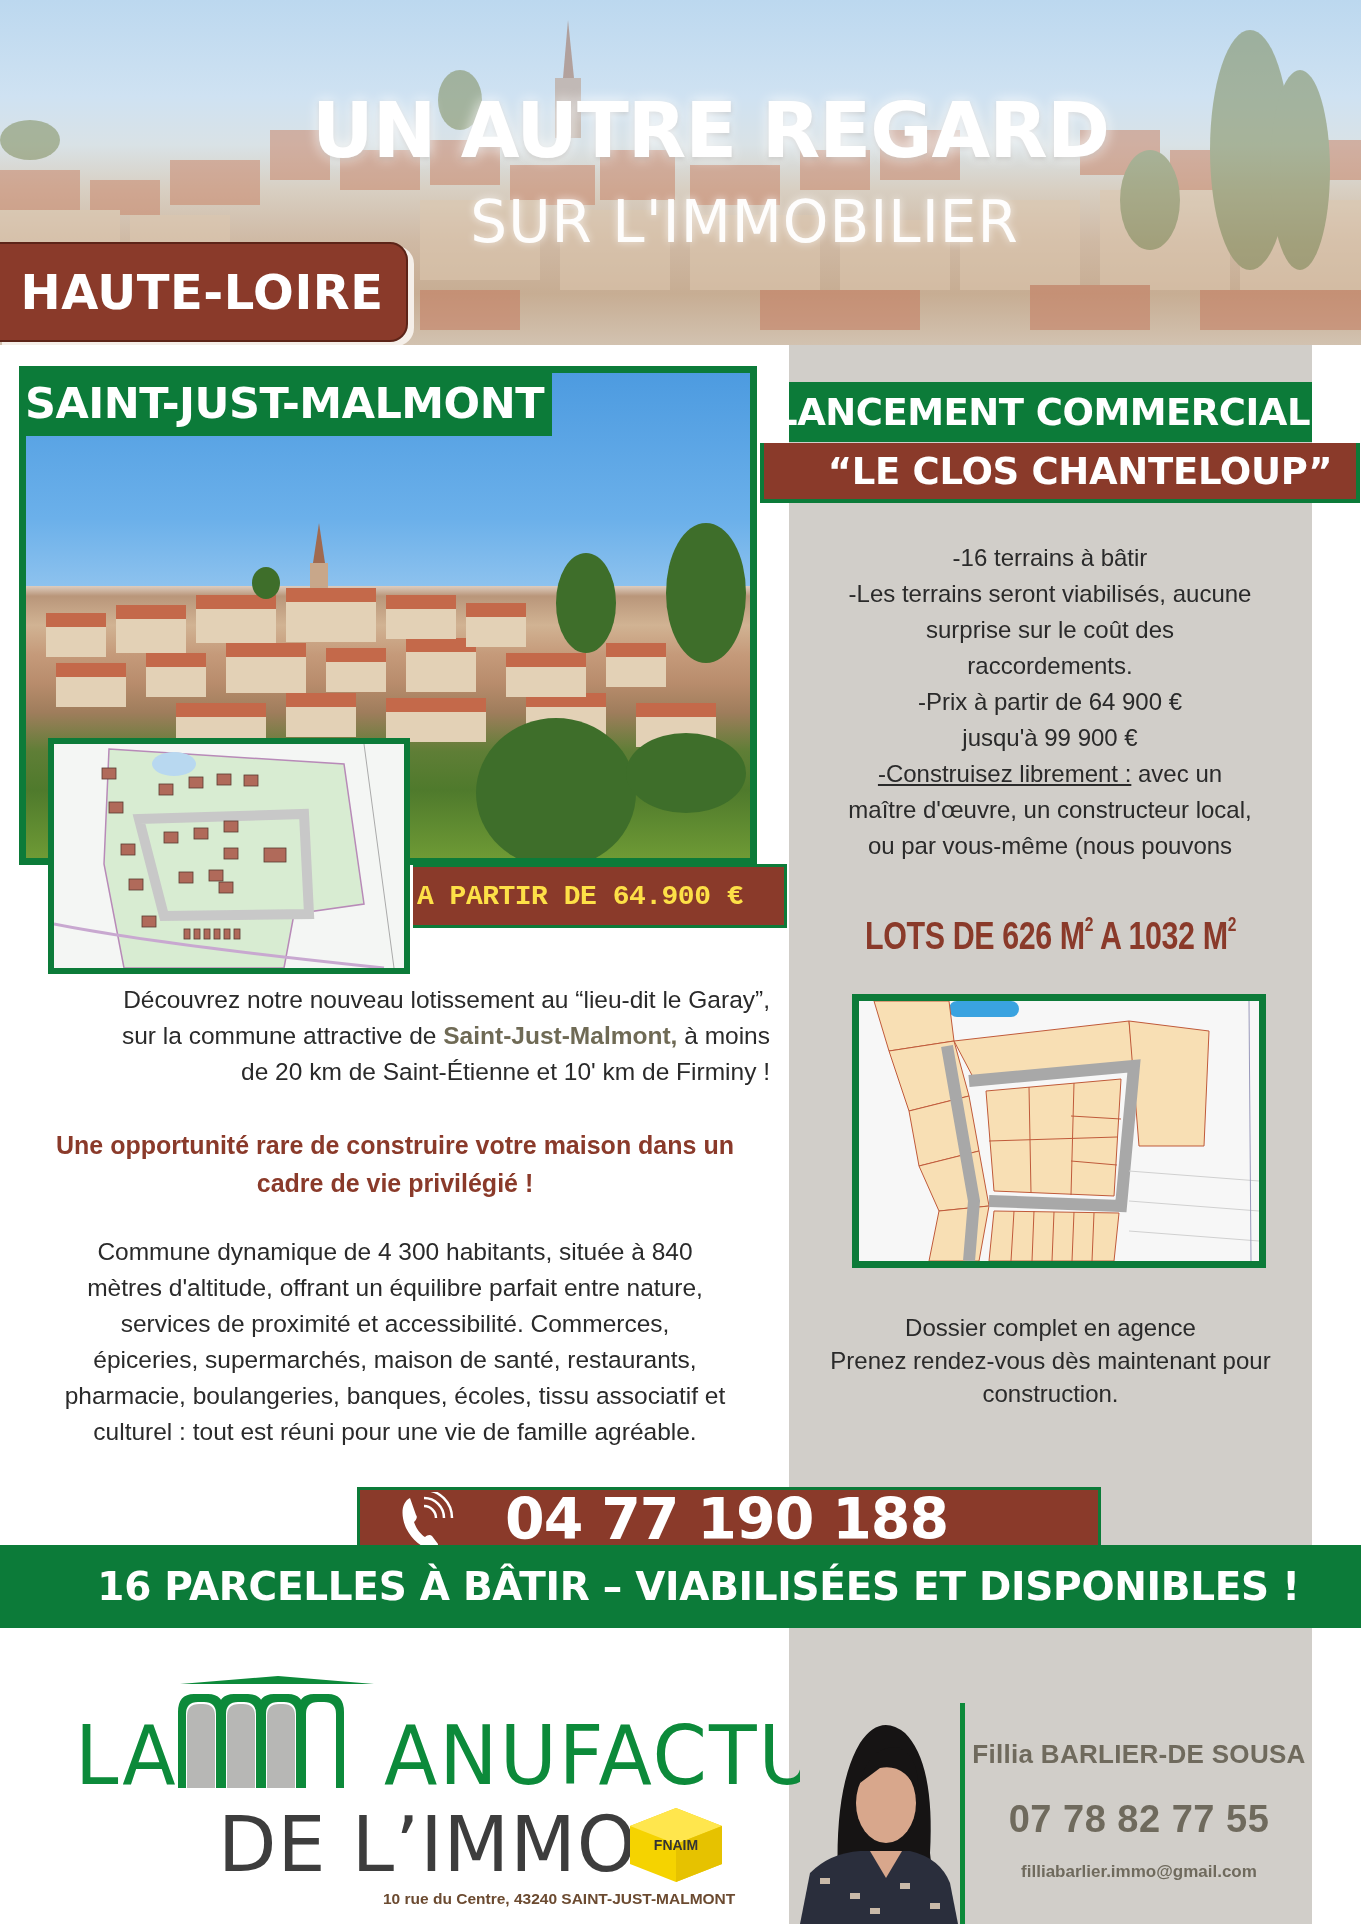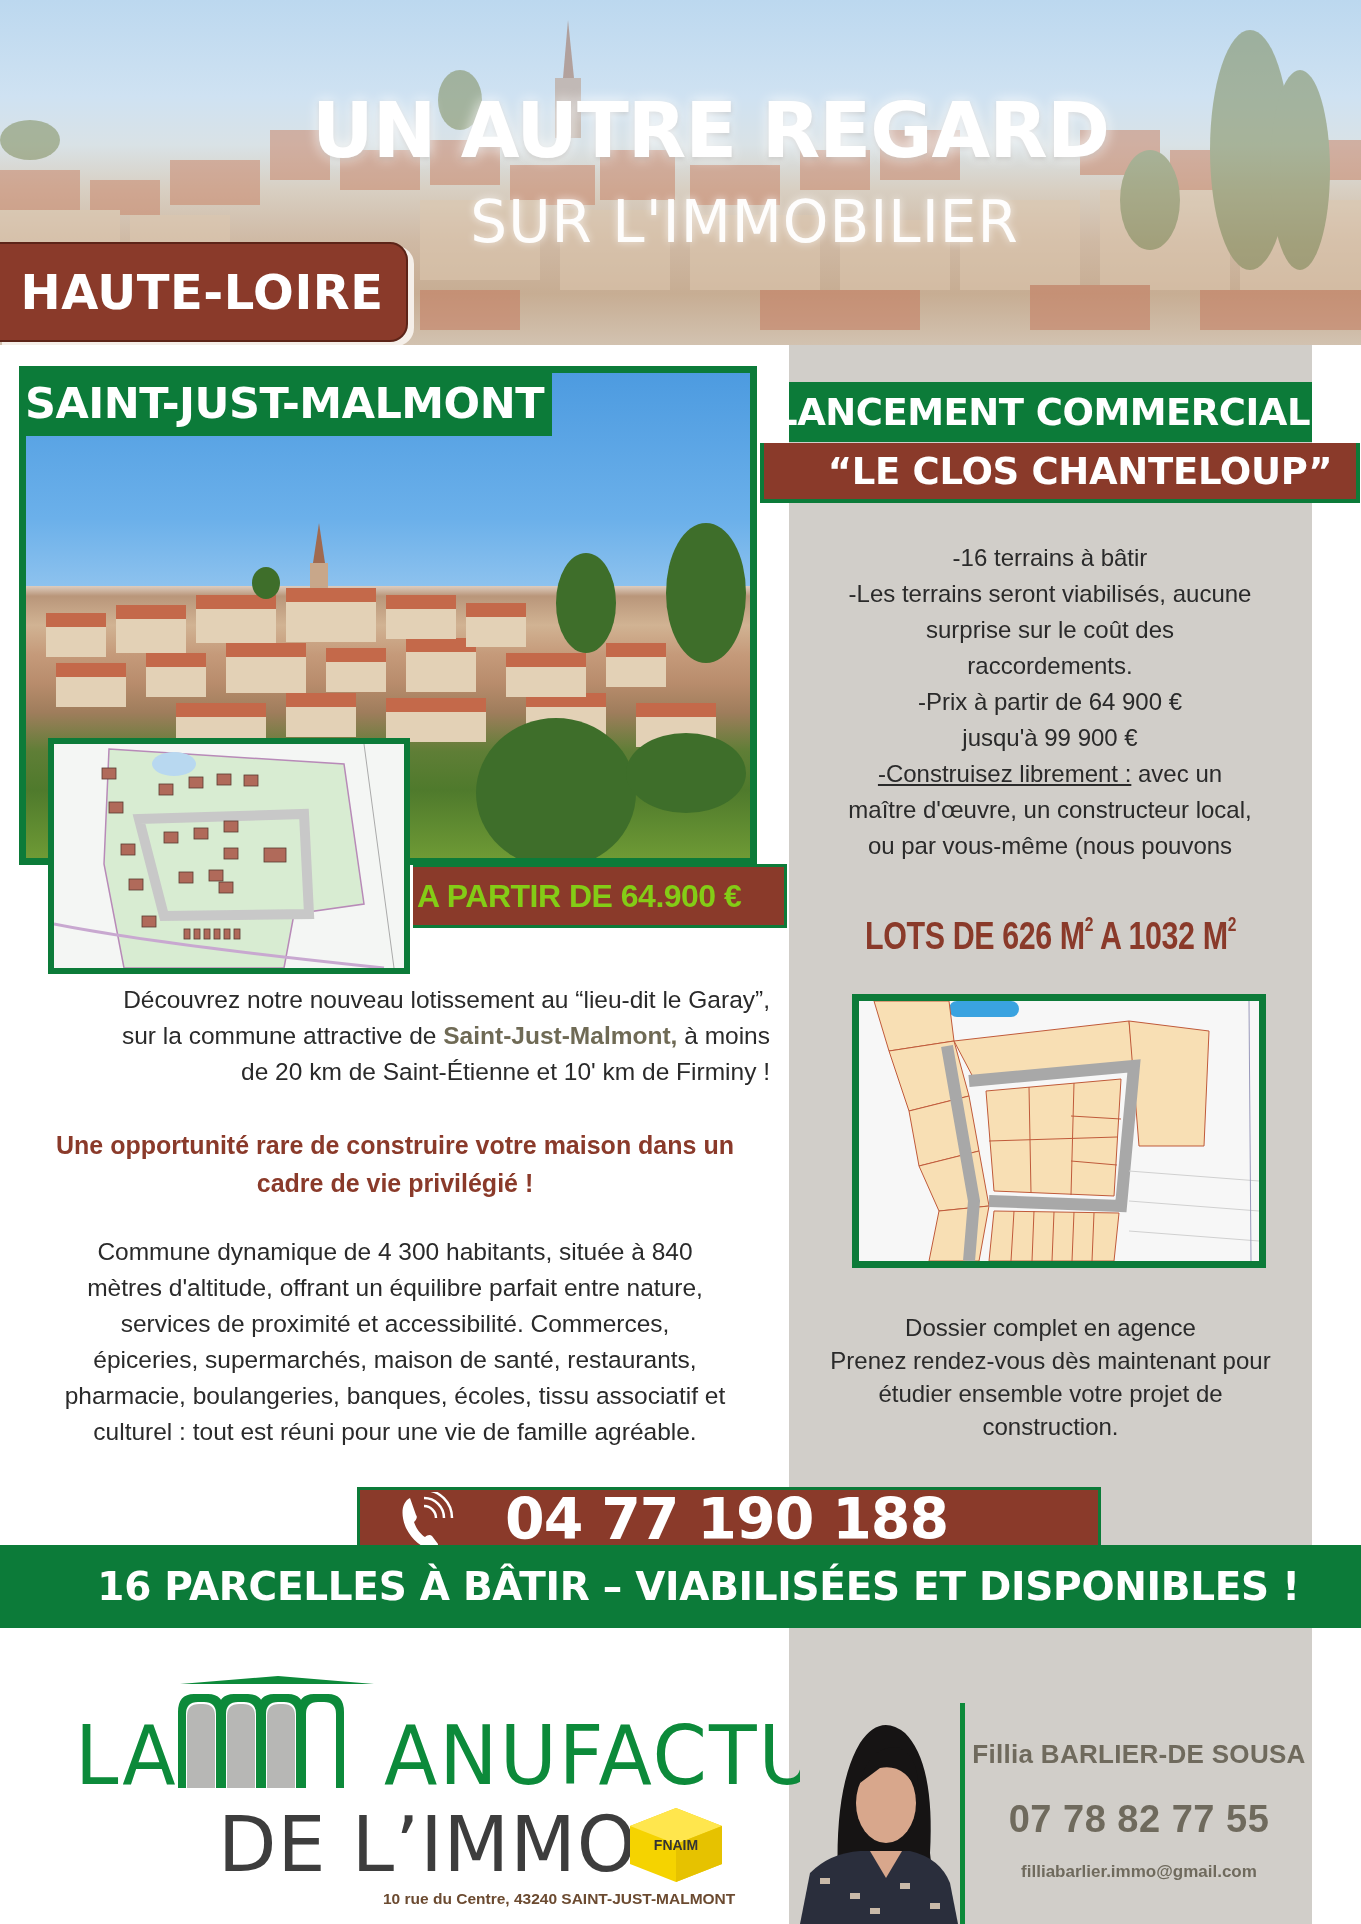--- a/index.html
+++ b/index.html
@@ -52,21 +52,21 @@
 
   .plan-inset {
     position: absolute; left: 48px; top: 738px; width: 362px; height: 236px;
     background: #ffffff; border: 6px solid #0c7b39; overflow: hidden;
   }
   .price-badge {
     position: absolute; left: 413px; top: 864px; width: 374px; height: 64px;
     background: #8a3a2a; border: 3px solid #0c7b39; border-left: none;
     display: flex; align-items: center; padding-left: 4px;
   }
-  .price-badge span { color: #84cc16; font-weight: bold; font-size: 32px; font-family: Liberation Sans, sans-serif; letter-spacing: -.5px; }
+  .price-badge span { color: #fde047; font-weight: bold; font-size: 28px; font-family: Liberation Mono, monospace; letter-spacing: -.5px; }
 
   
   .intro {
     position: absolute; left: 20px; top: 982px; width: 750px; text-align: right;
     font-size: 24.5px; line-height: 36px; color: #2a2a2a;
   }
   .intro .hl { color: #6f6a55; font-weight: bold; }
   .tagline {
     position: absolute; left: 20px; top: 1126px; width: 750px; text-align: center;
     font-size: 25px; line-height: 38px; color: #8a3a2a; font-weight: bold;
@@ -382,21 +382,20 @@
         <line x1="270" y1="200" x2="400" y2="210"></line>
         <line x1="270" y1="230" x2="400" y2="240"></line>
       </g>
     <line x1="390" y1="0" x2="392" y2="260" stroke="#9999bb"></line>
   </svg>
 </div>
 
 <div class="agency-note">
   <div>Dossier complet en agence</div>
   <div>Prenez rendez-vous dès maintenant pour</div>
-  <div>étudier ensemble votre projet de</div>
   <div>construction.</div>
 </div>
 
 <div class="phone-bar">
   <svg class="phone-icon" viewBox="0 0 62 60">
     <path d="M14 6 C6 10 4 22 10 36 C16 48 26 56 36 58 C40 58 42 55 42 52 L36 44 C34 42 31 43 29 45 C24 42 20 36 18 30 C20 28 22 25 20 23 L14 6 Z" fill="#ffffff"></path>
     <path d="M28 14 A12 12 0 0 1 40 26" stroke="#fff" stroke-width="2.5" fill="none"></path>
     <path d="M28 6 A20 20 0 0 1 48 26" stroke="#fff" stroke-width="2.5" fill="none"></path>
     <path d="M28 -2 A28 28 0 0 1 56 26" stroke="#fff" stroke-width="2.5" fill="none"></path>
   </svg>

